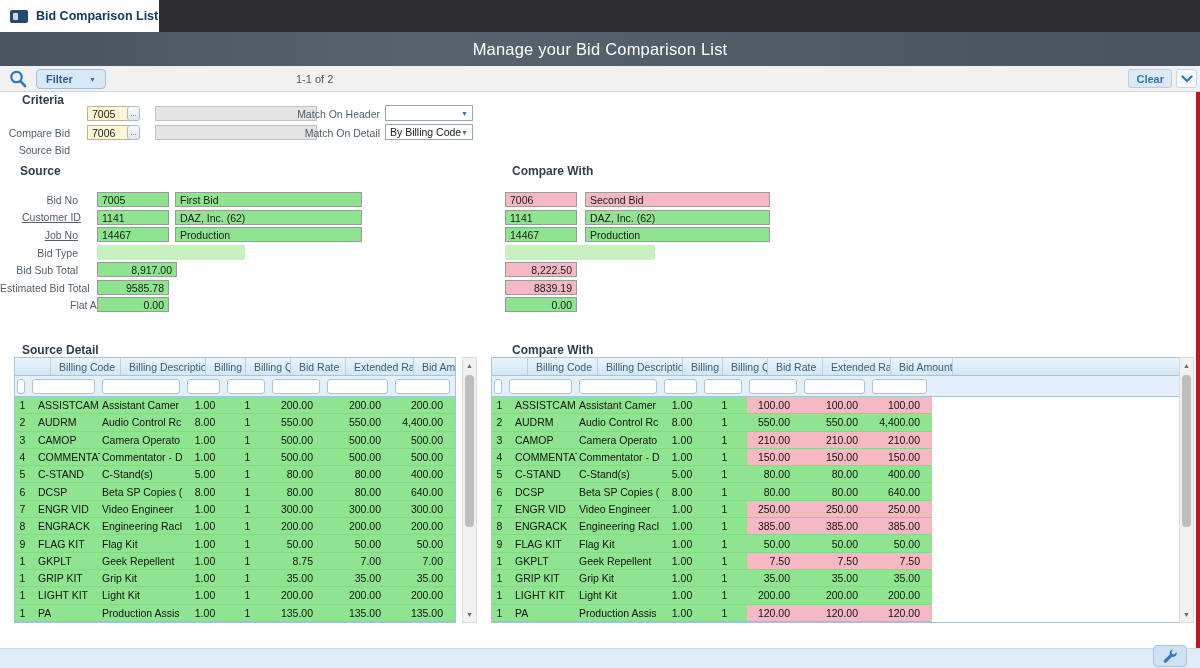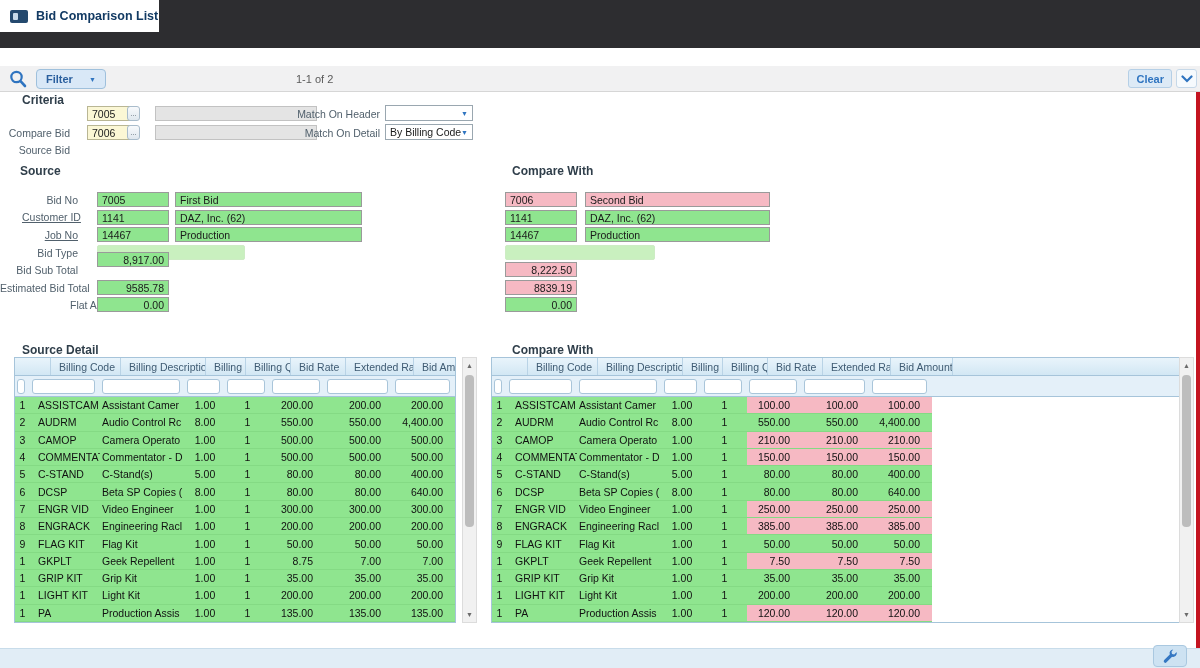--- a/index.html
+++ b/index.html
@@ -81,20 +81,23 @@
 
 <div class="screen">
 
   <div class="tabbar">
     <div class="tab">
       <span class="tab-icon"></span>
       <span class="tab-label">Bid Comparison List</span>
     </div>
   </div>
 
+  <div class="titlebar">
+    <span class="title">Manage your Bid Comparison List</span>
+  </div>
 
   <div class="toolbar">
     <span class="search-ico">
       <svg width="20" height="20" viewBox="0 0 20 20">
           <circle cx="8.5" cy="8" r="5.2" fill="none" stroke="#2f74c0" stroke-width="2.2"></circle>
           <line x1="12.5" y1="12.2" x2="17" y2="17" stroke="#2f74c0" stroke-width="2.6" stroke-linecap="round"></line>
         </svg>
     </span>
     <span class="filter-btn">
       <span>Filter</span>
@@ -144,21 +147,21 @@
   <div class="lbl" style="left:0;width:78px;top:282px;">Estimated Bid Total</div>
   <div class="lbl" style="left:0;width:78px;top:299px;margin-left:48px;">Flat Amount</div>
 
   <div class="inp green" style="left:85px;top:192px;width:72px;">7005</div>
   <div class="inp green" style="left:163px;top:192px;width:187px;">First Bid</div>
   <div class="inp green linkval" style="left:85px;top:210px;width:72px;">1141</div>
   <div class="inp green" style="left:163px;top:210px;width:187px;">DAZ, Inc. (62)</div>
   <div class="inp green linkval" style="left:85px;top:227px;width:72px;">14467</div>
   <div class="inp green" style="left:163px;top:227px;width:187px;">Production</div>
   <div class="inp green-light" style="left:85px;top:245px;width:148px;"></div>
-  <div class="inp green num" style="left:85px;top:252px;width:72px;">8,917.00</div>
+  <div class="inp green num" style="left:85px;top:262px;width:80px;">8,917.00</div>
   <div class="inp green num" style="left:85px;top:280px;width:72px;">9585.78</div>
   <div class="inp green num" style="left:85px;top:297px;width:72px;">0.00</div>
 
   <div class="inp pink" style="left:493px;top:192px;width:72px;">7006</div>
   <div class="inp pink" style="left:573px;top:192px;width:185px;">Second Bid</div>
   <div class="inp green linkval" style="left:493px;top:210px;width:72px;">1141</div>
   <div class="inp green" style="left:573px;top:210px;width:185px;">DAZ, Inc. (62)</div>
   <div class="inp green linkval" style="left:493px;top:227px;width:72px;">14467</div>
   <div class="inp green" style="left:573px;top:227px;width:185px;">Production</div>
   <div class="inp green-light" style="left:493px;top:245px;width:150px;"></div>

